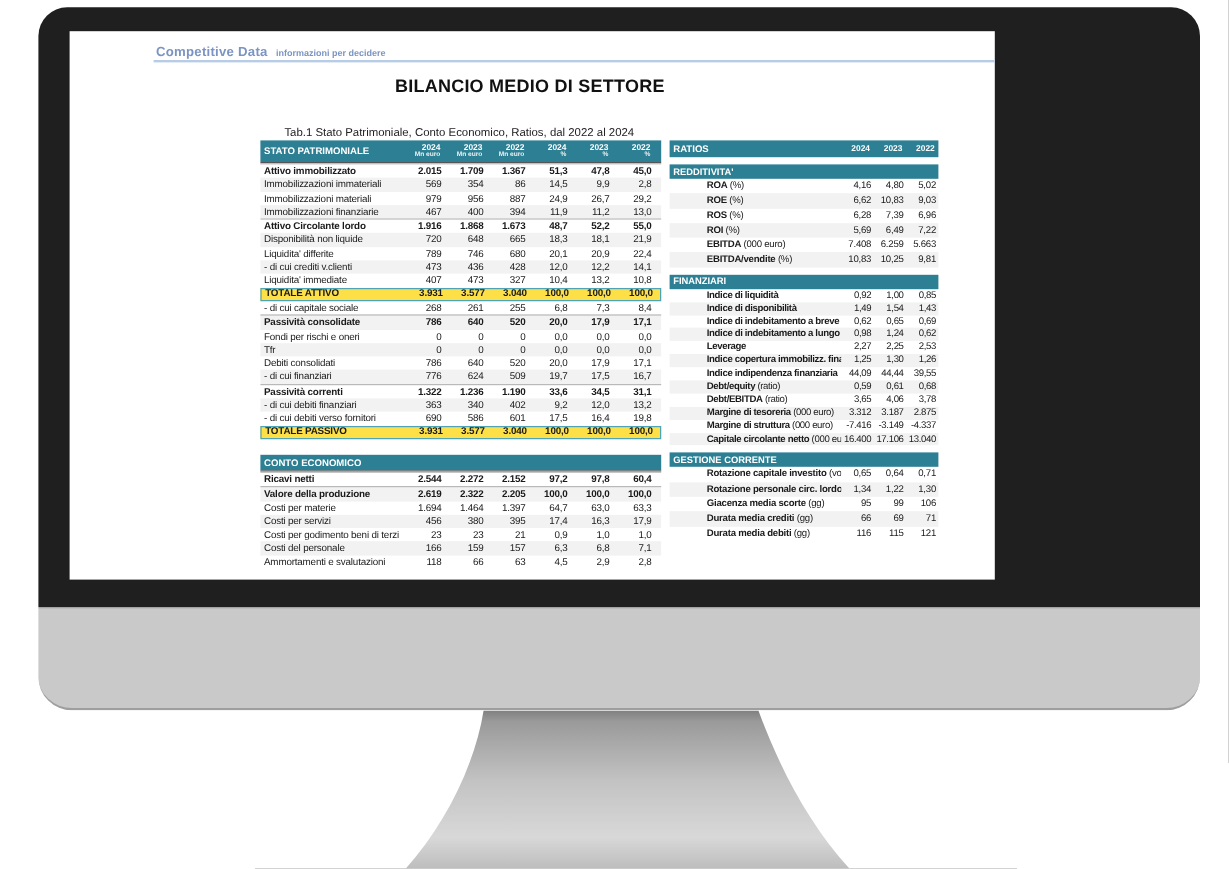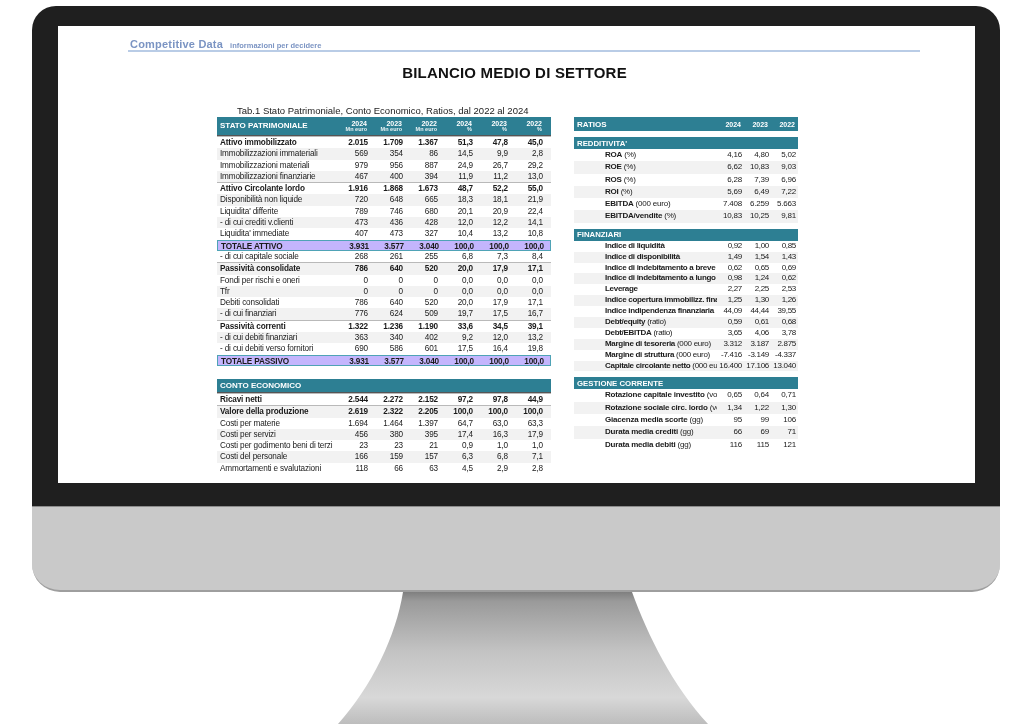--- a/index.html
+++ b/index.html
@@ -16,47 +16,47 @@
   }
   .chin{
     position:absolute;left:32px;top:506px;width:968px;height:86px;
     background:#c9c9c9;border-radius:0 0 28px 28px;
     border-top:1px solid #8c8c8c;border-bottom:2px solid #9e9e9e;
     box-sizing:border-box;
   }
   .stand{position:absolute;left:0;top:592px;width:1024px;height:132px;}
   
   .screen{
-    position:absolute;left:58px;top:26px;width:917px;height:457px;
+    position:absolute;left:58px;top:26px;width:771px;height:457px;
     background:#ffffff;overflow:hidden;
   }
   .logo{position:absolute;left:72px;top:8px;white-space:nowrap;}
   .logo .brand{font-size:11px;font-weight:bold;color:var(--brand);letter-spacing:.2px;}
   .logo .tagline{font-size:7.5px;font-weight:bold;color:var(--brand);margin-left:7px;}
   .logo-rule{position:absolute;left:70px;top:24px;width:792px;height:2px;background:var(--rule);}
   .page-title{position:absolute;left:0;right:4px;top:38px;text-align:center;
     font-size:15px;font-weight:800;letter-spacing:.2px;color:#111;}
   .caption{position:absolute;left:179px;top:79px;font-size:9.5px;color:#222;}
 
   
   .col-left{position:absolute;left:159px;top:91px;width:334px;}
-  .col-right{position:absolute;left:516px;top:91px;width:224px;}
+  .col-right{position:absolute;left:500px;top:91px;width:224px;}
   .bar{background:var(--accent);color:#fff;font-weight:bold;display:flex;align-items:center;}
   .t-head{height:18px;}
   .t-head .h-title{flex:0 0 118px;font-size:8px;padding-left:3px;line-height:1;}
   .t-head .h-col{flex:0 0 35px;text-align:right;padding-right:6px;line-height:1;box-sizing:border-box;}
   .t-head .h-year{display:block;font-size:7px;font-weight:bold;}
   .t-head .h-unit{display:block;font-size:5.5px;font-weight:bold;opacity:.9;}
   .t-rows{border-top:1px solid #555;}
-  .t-row{display:flex;height:11.3px;line-height:11.3px;font-size:8.2px;letter-spacing:-.15px;}
+  .t-row{display:flex;height:11.3px;line-height:11.3px;font-size:8.2px;letter-spacing:-.15px;align-items:flex-end;}
   .t-row:nth-child(even){background:#f2f2f2;}
   .t-label{flex:0 0 122px;padding-left:3px;white-space:nowrap;overflow:hidden;box-sizing:border-box;}
   .t-cell{flex:0 0 35px;text-align:right;padding-right:6px;box-sizing:border-box;white-space:nowrap;}
   .t-row.bold{font-weight:bold;border-top:1px solid #b9b9b9;}
-  .t-row.total{font-weight:bold;background:#c4b5fd;border:1.5px solid var(--total-border);box-sizing:border-box;}
+  .t-row.total{font-weight:bold;background:#fde047;border:1.5px solid var(--total-border);box-sizing:border-box;}
   .ce-bar{height:13px;font-size:8px;padding-left:3px;margin-top:13px;}
 
   .r-head{height:14px;}
   .r-head .h-title{flex:1;font-size:8px;padding-left:3px;}
   .r-head .h-col{flex:0 0 27px;text-align:right;padding-right:3px;font-size:7px;box-sizing:border-box;}
   .r-bar{height:12px;font-size:7.8px;padding-left:3px;margin-top:6px;box-sizing:border-box;}
   .r-row{display:flex;height:12.3px;line-height:12.3px;font-size:8px;letter-spacing:-.2px;}
   .r-rows.dense .r-row{height:10.9px;line-height:10.9px;letter-spacing:-.3px;}
   .r-row:nth-child(even){background:#f2f2f2;}
   .r-label{flex:1;padding-left:3px;white-space:nowrap;overflow:hidden;}
@@ -265,21 +265,21 @@
           <span class="t-cell">17,5</span>
           <span class="t-cell">16,7</span>
         </div>
         <div class="t-row bold">
           <span class="t-label">Passività correnti</span>
           <span class="t-cell">1.322</span>
           <span class="t-cell">1.236</span>
           <span class="t-cell">1.190</span>
           <span class="t-cell">33,6</span>
           <span class="t-cell">34,5</span>
-          <span class="t-cell">39,1</span>
+          <span class="t-cell">31,1</span>
         </div>
         <div class="t-row">
           <span class="t-label">- di cui debiti finanziari</span>
           <span class="t-cell">363</span>
           <span class="t-cell">340</span>
           <span class="t-cell">402</span>
           <span class="t-cell">9,2</span>
           <span class="t-cell">12,0</span>
           <span class="t-cell">13,2</span>
         </div>
@@ -307,21 +307,21 @@
       <span>CONTO ECONOMICO</span>
     </div>
     <div class="t-rows" id="ce-rows">
         <div class="t-row bold">
           <span class="t-label">Ricavi netti</span>
           <span class="t-cell">2.544</span>
           <span class="t-cell">2.272</span>
           <span class="t-cell">2.152</span>
           <span class="t-cell">97,2</span>
           <span class="t-cell">97,8</span>
-          <span class="t-cell">44,9</span>
+          <span class="t-cell">60,4</span>
         </div>
         <div class="t-row bold">
           <span class="t-label">Valore della produzione</span>
           <span class="t-cell">2.619</span>
           <span class="t-cell">2.322</span>
           <span class="t-cell">2.205</span>
           <span class="t-cell">100,0</span>
           <span class="t-cell">100,0</span>
           <span class="t-cell">100,0</span>
         </div>
@@ -497,21 +497,21 @@
         </div>
         <div class="bar r-bar">GESTIONE CORRENTE</div>
         <div class="r-rows">
           <div class="r-row">
             <span class="r-label"><span class="main">Rotazione capitale investito</span><span class="suffix"> (volte)</span></span>
             <span class="r-cell">0,65</span>
             <span class="r-cell">0,64</span>
             <span class="r-cell">0,71</span>
           </div>
           <div class="r-row">
-            <span class="r-label"><span class="main">Rotazione sociale circ. lordo</span><span class="suffix"> (volte)</span></span>
+            <span class="r-label"><span class="main">Rotazione personale circ. lordo</span><span class="suffix"> (volte)</span></span>
             <span class="r-cell">1,34</span>
             <span class="r-cell">1,22</span>
             <span class="r-cell">1,30</span>
           </div>
           <div class="r-row">
             <span class="r-label"><span class="main">Giacenza media scorte</span><span class="suffix"> (gg)</span></span>
             <span class="r-cell">95</span>
             <span class="r-cell">99</span>
             <span class="r-cell">106</span>
           </div>

